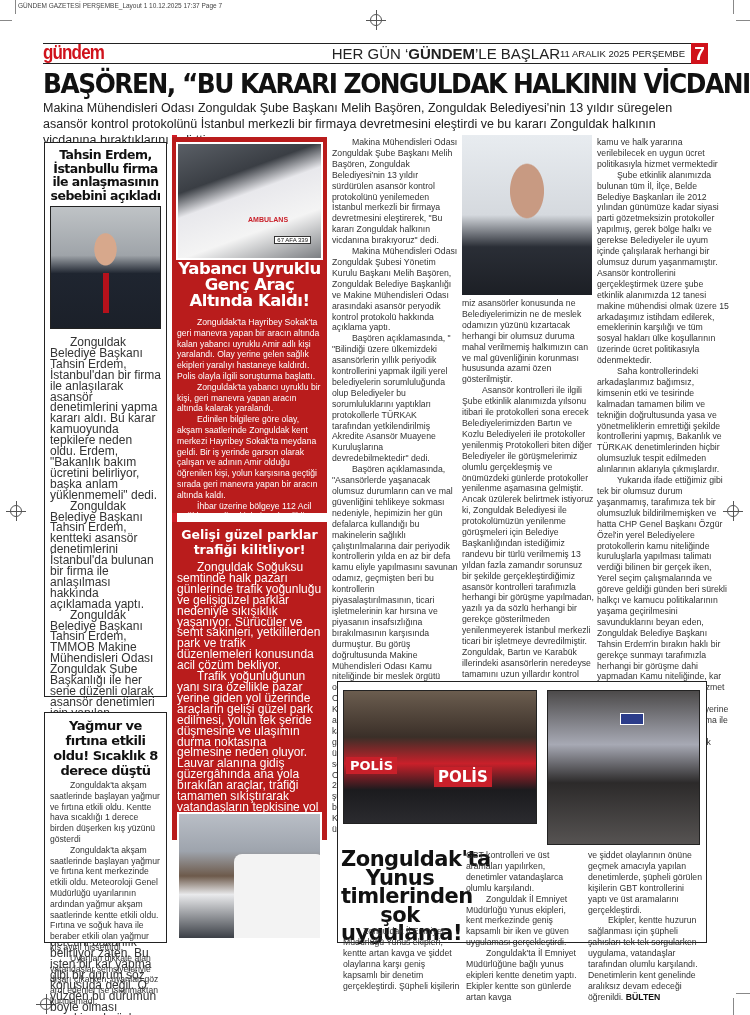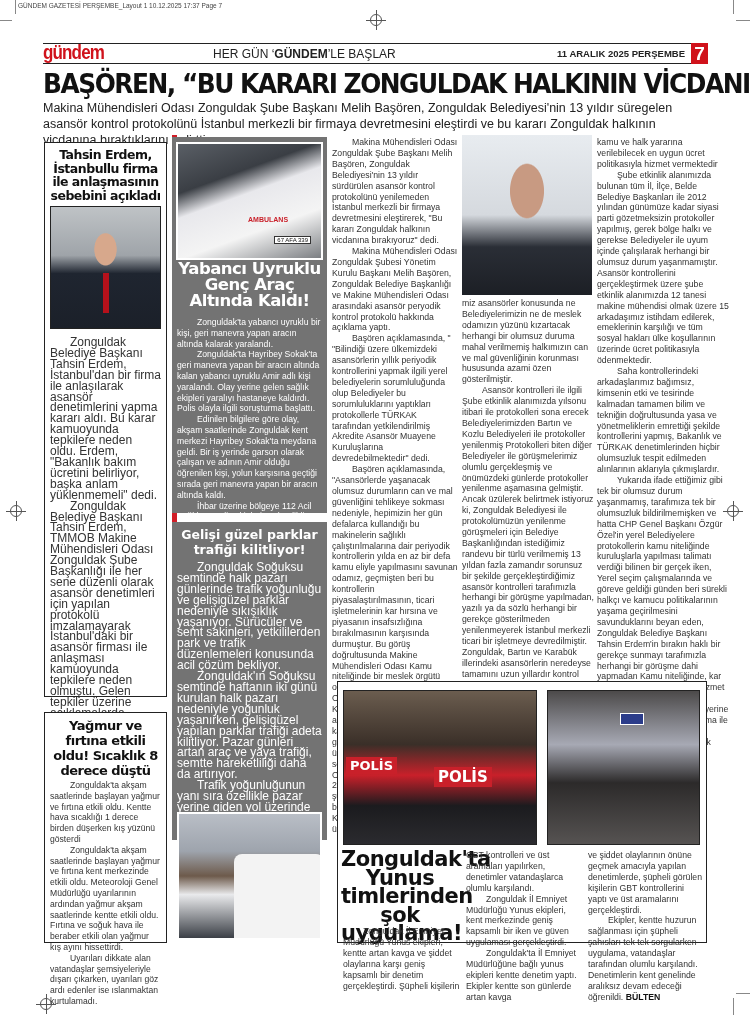--- a/index.html
+++ b/index.html
@@ -4,31 +4,31 @@
 <style>
 *{box-sizing:border-box;margin:0;padding:0}
 body{width:750px;height:1015px;background:#fff;position:relative;overflow:hidden;font-family:"Liberation Sans",sans-serif;color:#222}
 .slug{position:absolute;left:18px;top:2px;font-size:6.5px;color:#444;font-family:"Liberation Sans",sans-serif}
 .reg{position:absolute;width:12px;height:12px;border:1px solid #555;border-radius:50%}
 .reg:before{content:"";position:absolute;left:-5px;top:5px;width:20px;height:1px;background:#555}
 .reg:after{content:"";position:absolute;left:5px;top:-5px;width:1px;height:20px;background:#555}
 .crop{position:absolute;background:#888}
 .masthead{position:absolute;left:43px;top:43px;width:665px;height:21px;border-top:1.5px solid #222;border-bottom:1.5px solid #222;display:flex;align-items:center}
 .brand{color:#d0121b;font-weight:bold;font-size:20px;font-family:"Liberation Sans",sans-serif;letter-spacing:-1px;width:160px;transform:scaleX(0.85);transform-origin:left;margin-top:-2px}
-.tagline{flex:1;text-align:left;font-size:12px;color:#222;margin-left:10px}
+.tagline{flex:1;text-align:right;font-size:15px;color:#222;margin-left:10px}
 .tagline b{font-weight:bold}
-.date{font-size:9.5px;font-weight:bold;margin-right:6px}
+.date{font-size:9.5px;font-weight:normal;margin-right:6px}
 .pagenum{background:#d0121b;color:#fff;font-weight:bold;font-size:19px;width:17px;height:21px;text-align:center;line-height:21px}
 .headline{position:absolute;left:43px;top:68px;width:665px;font-size:27px;font-weight:900;font-family:"DejaVu Sans",sans-serif;letter-spacing:-1.6px;white-space:nowrap;color:#111;transform:scaleX(0.92);transform-origin:left}
 .deck{position:absolute;left:43px;top:100px;width:665px;font-size:12.5px;line-height:16px;color:#222}
 .col{position:absolute;font-size:8.7px;line-height:10.9px;color:#333;text-align:left}
 .col p{text-indent:20px}
 .box{position:absolute;border:1.5px solid #222;background:#fff}
 .boxhead{font-family:"DejaVu Sans",sans-serif;font-weight:900;text-align:center;color:#111;letter-spacing:-0.5px}
-.redbox{position:absolute;background:#737373;color:#fff}
+.redbox{position:absolute;background:#b91c1c;color:#fff}
 .redbox .col{color:#fff}
 .photo{position:absolute;overflow:hidden;border:2px solid #fff}
 .ph-ambulance{background:linear-gradient(160deg,#5a5f66 0%,#3a3e44 30%,#e8e8ec 45%,#f4f4f4 70%,#7b7e82 100%)}
 .ph-mayor{background:radial-gradient(ellipse at 50% 35%,#d7a88c 0 14%,transparent 15%),linear-gradient(180deg,#bfc3c6 0%,#9fa4a9 40%,#1f2530 55%,#1b2029 100%)}
 .ph-melih{background:radial-gradient(ellipse at 50% 35%,#c89a82 0 18%,transparent 19%),linear-gradient(180deg,#e8ecf0 0%,#d5d9de 50%,#2a2e36 70%,#1c1f25 100%)}
 .ph-street{background:linear-gradient(180deg,#b9bec6 0%,#9ea4ad 30%,#6d5a4b 50%,#e9eaec 65%,#3b3f46 100%)}
 .ph-police1{background:linear-gradient(180deg,#6b5d4f 0%,#3a2f28 35%,#c9202a 55%,#1b1b1e 75%,#2b2b2f 100%)}
 .ph-police2{background:linear-gradient(180deg,#4c4a4a 0%,#a7a9b4 35%,#2c2a2a 60%,#565352 100%)}
 .polis{position:absolute;background:#c9202a;color:#fff;font-weight:bold;font-size:13px;padding:1px 4px;font-family:"DejaVu Sans",sans-serif}
 .redbar{position:absolute;left:172px;top:135px;width:5px;height:700px;background:#d11d27}
@@ -59,20 +59,21 @@
 <div class="headline">BAŞÖREN, “BU KARARI ZONGULDAK HALKININ VİCDANINA BIRAKIYORUZ”</div>
 <div class="deck">Makina Mühendisleri Odası Zonguldak Şube Başkanı Melih Başören, Zonguldak Belediyesi'nin 13 yıldır süregelen asansör kontrol protokolünü İstanbul merkezli bir firmaya devretmesini eleştirdi ve bu kararı Zonguldak halkının vicdanına bıraktıklarını belirtti.</div>
 
 <div class="box" style="left:44px;top:142px;width:123px;height:555px">
   <div class="boxhead" style="font-size:12.5px;line-height:13.5px;padding:5px 3px 4px">Tahsin Erdem, İstanbullu firma ile anlaşmasının sebebini açıkladı</div>
   <div class="photo ph-mayor" style="position:relative;margin:0 5px;width:111px;height:123px;border:1.5px solid #222">
     <div style="position:absolute;left:52px;top:66px;width:6px;height:40px;background:#b5111b"></div>
   </div>
   <div class="col" style="position:relative;padding:8px 5px 0 5px;font-size:12px;line-height:10.9px">
     <p>Zonguldak Belediye Başkanı Tahsin Erdem, İstanbul'dan bir firma ile anlaşılarak asansör denetimlerini yapma kararı aldı. Bu karar kamuoyunda tepkilere neden oldu. Erdem, "Bakanlık bakım ücretini belirliyor, başka anlam yüklenmemeli" dedi.</p>
+    <p>Zonguldak Belediye Başkanı Tahsin Erdem, kentteki asansör denetimlerini İstanbul'da bulunan bir firma ile anlaşılması hakkında açıklamada yaptı.</p>
     <p>Zonguldak Belediye Başkanı Tahsin Erdem, TMMOB Makine Mühendisleri Odası Zonguldak Şube Başkanlığı ile her sene düzenli olarak asansör denetimleri için yapılan protokolü imzalamayarak İstanbul'daki bir asansör firması ile anlaşması kamuoyunda tepkilere neden olmuştu. Gelen tepkiler üzerine açıklamalarda bulunan Belediye Başkanı Tahsin Erdem, olaya farklı anlamlar yüklenmemesi gerektiğini vurgulayarak;"Bu olaya Farklı anlamlar yüklemeye gerek yok, bakım ücretini bakanlık belirliyor zaten. Bu işten bir kar yapma gibi bir durum söz konusuda değil. O yüzden bu durumun böyle olması gerekiyordu öyle oldu" ifadelerinde bulundu.</p>
   </div>
 </div>
 
 <div class="box" style="left:44px;top:712px;width:123px;height:231px">
   <div class="boxhead" style="font-size:13px;line-height:15px;padding:5px 3px 2px">Yağmur ve fırtına etkili oldu! Sıcaklık 8 derece düştü</div>
   <div class="col" style="position:relative;padding:0 5px;font-size:8.6px;line-height:10.8px">
     <p>Zonguldak'ta akşam saatlerinde başlayan yağmur ve fırtına etkili oldu. Kentte hava sıcaklığı 1 derece birden düşerken kış yüzünü gösterdi</p>
     <p>Zonguldak'ta akşam saatlerinde başlayan yağmur ve fırtına kent merkezinde etkili oldu. Meteoroloji Genel Müdürlüğü uyarılarının ardından yağmur akşam saatlerinde kentte etkili oldu. Fırtına ve soğuk hava ile beraber etkili olan yağmur kış ayını hissettirdi.</p>
     <p>Uyarıları dikkate alan vatandaşlar şemsiyeleriyle dışarı çıkarken, uyarıları göz ardı edenler ise ıslanmaktan kurtulamadı.</p>
@@ -81,32 +82,31 @@
 
 <div class="redbar"></div>
 
 <div class="redbox" style="left:172px;top:137px;width:155px;height:376px">
   <div class="photo ph-ambulance" style="left:4px;top:5px;width:147px;height:118px">
     <div style="position:absolute;right:10px;top:92px;background:#fff;border:1px solid #333;color:#111;font-size:6px;padding:0 2px">67 AFA 339</div>
     <div style="position:absolute;left:70px;top:72px;color:#c9202a;font-size:7px;font-weight:bold">AMBULANS</div>
   </div>
   <div style="position:absolute;left:2px;top:124px;width:151px;text-align:center;font-family:'DejaVu Sans',sans-serif;font-weight:900;font-size:16.5px;line-height:16px;color:#fff;letter-spacing:-0.5px">Yabancı Uyruklu Genç Araç Altında Kaldı!</div>
   <div class="col" style="left:5px;top:180px;width:146px;font-size:8.6px;line-height:10.8px">
+    <p>Zonguldak'ta Hayribey Sokak'ta geri manevra yapan bir aracın altında kalan yabancı uyruklu Amir adlı kişi yaralandı. Olay yerine gelen sağlık ekipleri yaralıyı hastaneye kaldırdı. Polis olayla ilgili soruşturma başlattı.</p>
     <p>Zonguldak'ta yabancı uyruklu bir kişi, geri manevra yapan aracın altında kalarak yaralandı.</p>
-    <p>Zonguldak'ta Hayribey Sokak'ta geri manevra yapan bir aracın altında kalan yabancı uyruklu Amir adlı kişi yaralandı. Olay yerine gelen sağlık ekipleri yaralıyı hastaneye kaldırdı. Polis olayla ilgili soruşturma başlattı.</p>
     <p>Edinilen bilgilere göre olay, akşam saatlerinde Zonguldak kent merkezi Hayribey Sokak'ta meydana geldi. Bir iş yerinde garson olarak çalışan ve adının Amir olduğu öğrenilen kişi, yolun karşısına geçtiği sırada geri manevra yapan bir aracın altında kaldı.</p>
     <p>İhbar üzerine bölgeye 112 Acil Sağlık ve polis ekipleri sevk edildi. Kısa sürede olay yerine gelen ekipler yaralı şahsa ilk müdahaleyi yaparak ambulansla hastaneye kaldırdı.</p>
   </div>
 </div>
 
 <div class="redbox" style="left:172px;top:522px;width:155px;height:318px">
   <div style="position:absolute;left:2px;top:5px;width:151px;text-align:center;font-family:'DejaVu Sans',sans-serif;font-weight:900;font-size:12.5px;line-height:15px;color:#fff">Gelişi güzel parklar trafiği kilitliyor!</div>
   <div class="col" style="left:5px;top:40px;width:146px;font-size:12px;line-height:10.9px">
     <p>Zonguldak Soğuksu semtinde halk pazarı günlerinde trafik yoğunluğu ve gelişigüzel parklar nedeniyle sıkışıklık yaşanıyor. Sürücüler ve semt sakinleri, yetkililerden park ve trafik düzenlemeleri konusunda acil çözüm bekliyor.</p>
-    <p>Zonguldak'ın Soğuksu semtinde haftanın iki günü kurulan halk pazarı nedeniyle yoğunluk yaşanırken, gelişigüzel yapılan parklar trafiği adeta kilitliyor. Pazar günleri artan araç ve yaya trafiği, semtte hareketliliği daha da artırıyor.</p>
     <p>Trafik yoğunluğunun yanı sıra özellikle pazar yerine giden yol üzerinde araçların gelişi güzel park edilmesi, yolun tek şeride düşmesine ve ulaşımın durma noktasına gelmesine neden oluyor. Lauvar alanına gidiş güzergâhında ana yola bırakılan araçlar, trafiği tamamen sıkıştırarak vatandaşların tepkisine yol açtı.</p>
     <p>Sürücüler ve bölge esnafı, yetkililere çağrıda bulunarak soruna acilen çözüm üretilmesini istedi. Semt sakinleri, pazar günlerinde park denetimlerinin artırılmasını ve trafik akışını sağlayacak düzenlemelerin yapılmasını talep etti.</p>
   </div>
   <div class="photo ph-street" style="left:5px;top:290px;width:145px;height:120px"></div>
 </div>
 <div class="photo ph-street" style="left:177px;top:812px;width:145px;height:128px;border:2px solid #fff">
   <div style="position:absolute;left:55px;top:40px;width:90px;height:85px;background:#f3f3f3;border-radius:8px 8px 0 0"></div>
 </div>
 
 <div class="col" style="left:332px;top:137px;width:126px">
@@ -124,21 +124,21 @@
 </div>
 
 <div class="col" style="left:597px;top:137px;width:132px">
   <p style="text-indent:0">kamu ve halk yararına verilebilecek en uygun ücret politikasıyla hizmet vermektedir</p>
   <p>Şube etkinlik alanımızda bulunan tüm İl, İlçe, Belde Belediye Başkanları ile 2012 yılından günümüze kadar siyasi parti gözetmeksizin protokoller yapılmış, gerek bölge halkı ve gerekse Belediyeler ile uyum içinde çalışılarak herhangi bir olumsuz durum yaşanmamıştır. Asansör kontrollerini gerçekleştirmek üzere şube etkinlik alanımızda 12 tanesi makine mühendisi olmak üzere 15 arkadaşımız istihdam edilerek, emeklerinin karşılığı ve tüm sosyal hakları ülke koşullarının üzerinde ücret politikasıyla ödenmektedir.</p>
   <p>Saha kontrollerindeki arkadaşlarımız bağımsız, kimsenin etki ve tesirinde kalmadan tamamen bilim ve tekniğin doğrultusunda yasa ve yönetmeliklerin emrettiği şekilde kontrollerini yapmış, Bakanlık ve TÜRKAK denetimlerinden hiçbir olumsuzluk tespit edilmeden alınlarının aklarıyla çıkmışlardır.</p>
   <p>Yukarıda ifade ettiğimiz gibi tek bir olumsuz durum yaşanmamış, tarafımıza tek bir olumsuzluk bildirilmemişken ve hatta CHP Genel Başkanı Özgür Özel'in yerel Belediyelere protokollerin kamu niteliğinde kuruluşlarla yapılması talimatı verdiği bilinen bir gerçek iken, Yerel seçim çalışmalarında ve göreve geldiği günden beri sürekli halkçı ve kamucu politikalarının yaşama geçirilmesini savunduklarını beyan eden, Zonguldak Belediye Başkanı Tahsin Erdem'in bırakın haklı bir gerekçe sunmayı tarafımızla herhangi bir görüşme dahi yapmadan Kamu niteliğinde, kar amacı gütmeden kamusal hizmet amacıyla çalışmalar yürüten Makina Mühendisleri Odası yerine İstanbul merkezli ticari bir firma ile asansör kontrol protokolü yapmasını, değerli Zonguldak halkının ve kamuoyunun vicdanına bırakıyoruz"</p>
 </div>
 
 <div class="box" style="left:337px;top:681px;width:370px;height:262px">
-  <div class="photo ph-police1" style="left:5px;top:8px;width:194px;height:155px;border:1px solid #222">
+  <div class="photo ph-police1" style="left:5px;top:8px;width:194px;height:134px;border:1px solid #222">
     <div class="polis" style="left:2px;top:66px">POLİS</div>
     <div class="polis" style="left:90px;top:76px;font-size:15px">POLİS</div>
   </div>
   <div class="photo ph-police2" style="left:209px;top:8px;width:153px;height:155px;border:1px solid #222">
     <div style="position:absolute;left:72px;top:22px;width:24px;height:12px;background:#2b3c8a;border:1px solid #fff"></div>
   </div>
   <div class="boxhead" style="position:absolute;left:3px;top:168px;width:118px;font-size:21px;line-height:18.5px">Zonguldak'ta Yunus timlerinden şok uygulama!</div>
   <div class="col" style="left:5px;top:244px;width:118px">
     <p>Zonguldak İl Emniyet Müdürlüğü Yunus ekipleri, kentte artan kavga ve şiddet olaylarına karşı geniş kapsamlı bir denetim gerçekleştirdi. Şüpheli kişilerin</p>
   </div>

